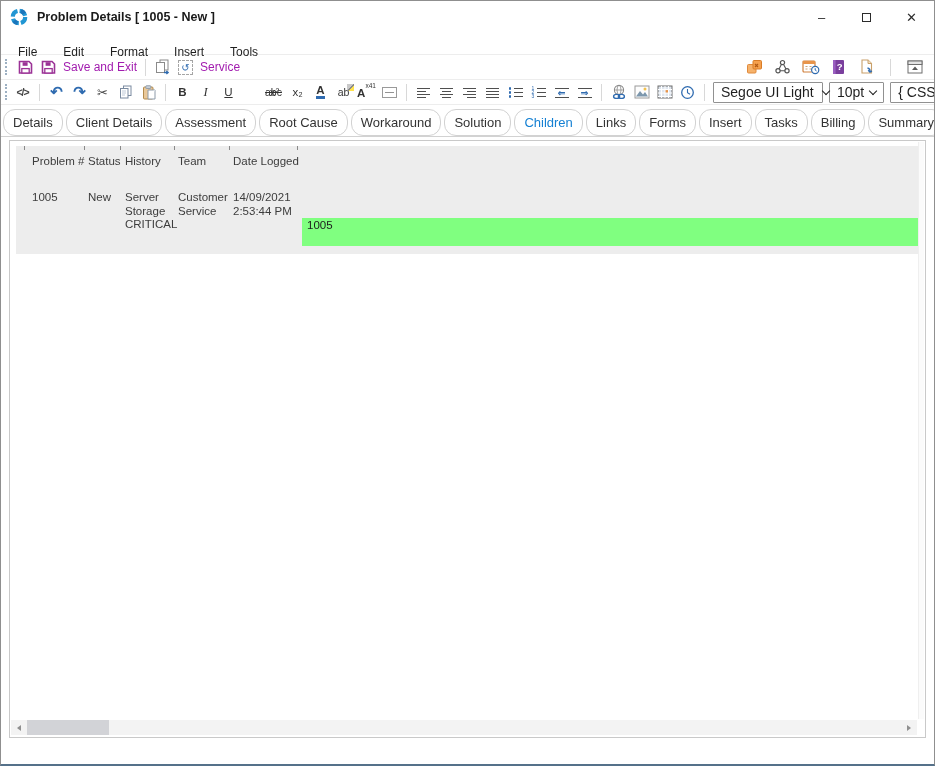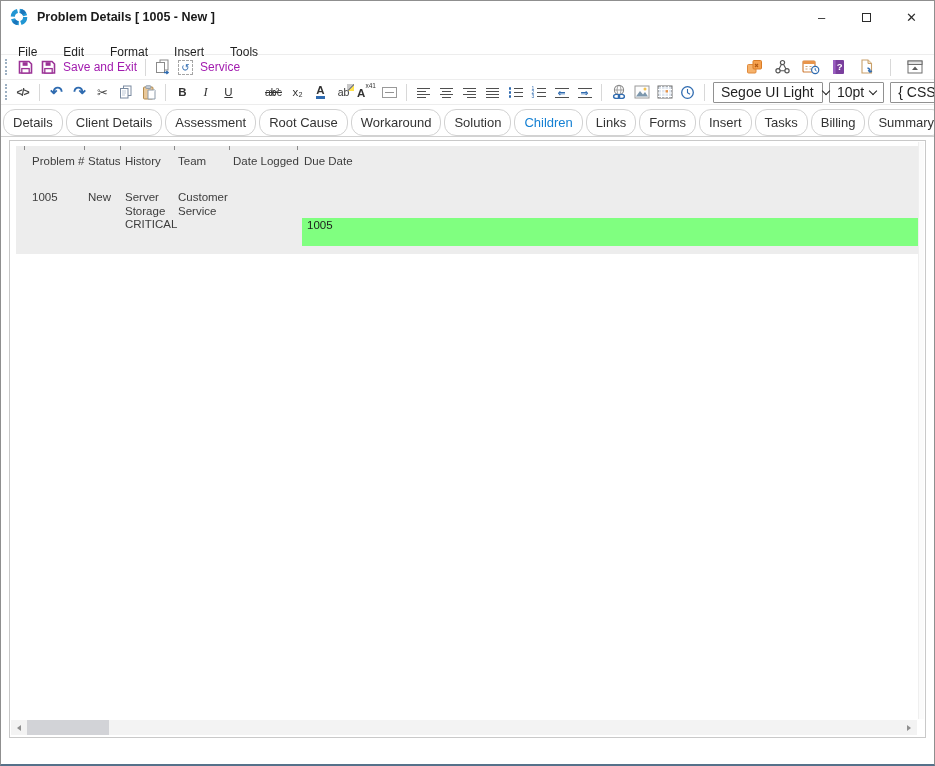--- a/index.html
+++ b/index.html
@@ -357,28 +357,28 @@
       <span class="tick" style="left:158px;"></span>
       <span class="tick" style="left:213px;"></span>
       <span class="tick" style="left:281px;"></span>
 
       <div class="grid-header grid-cols">
         <span class="cell">Problem #</span>
         <span class="cell">Status</span>
         <span class="cell">History</span>
         <span class="cell">Team</span>
         <span class="cell">Date Logged</span>
-        <span class="cell">Due Date</span>
       </div>
 
       <div class="grid-row grid-cols">
         <span class="cell">1005</span>
         <span class="cell">New</span>
         <span class="cell">Server Storage CRITICAL</span>
         <span class="cell">Customer Service</span>
+        <span class="cell">14/09/2021 2:53:44 PM</span>
       </div>
 
       <div class="child-row">
         <span>1005</span>
       </div>
     </div>
 
     <div class="vgutter"></div>
 
     <div class="hscroll">

